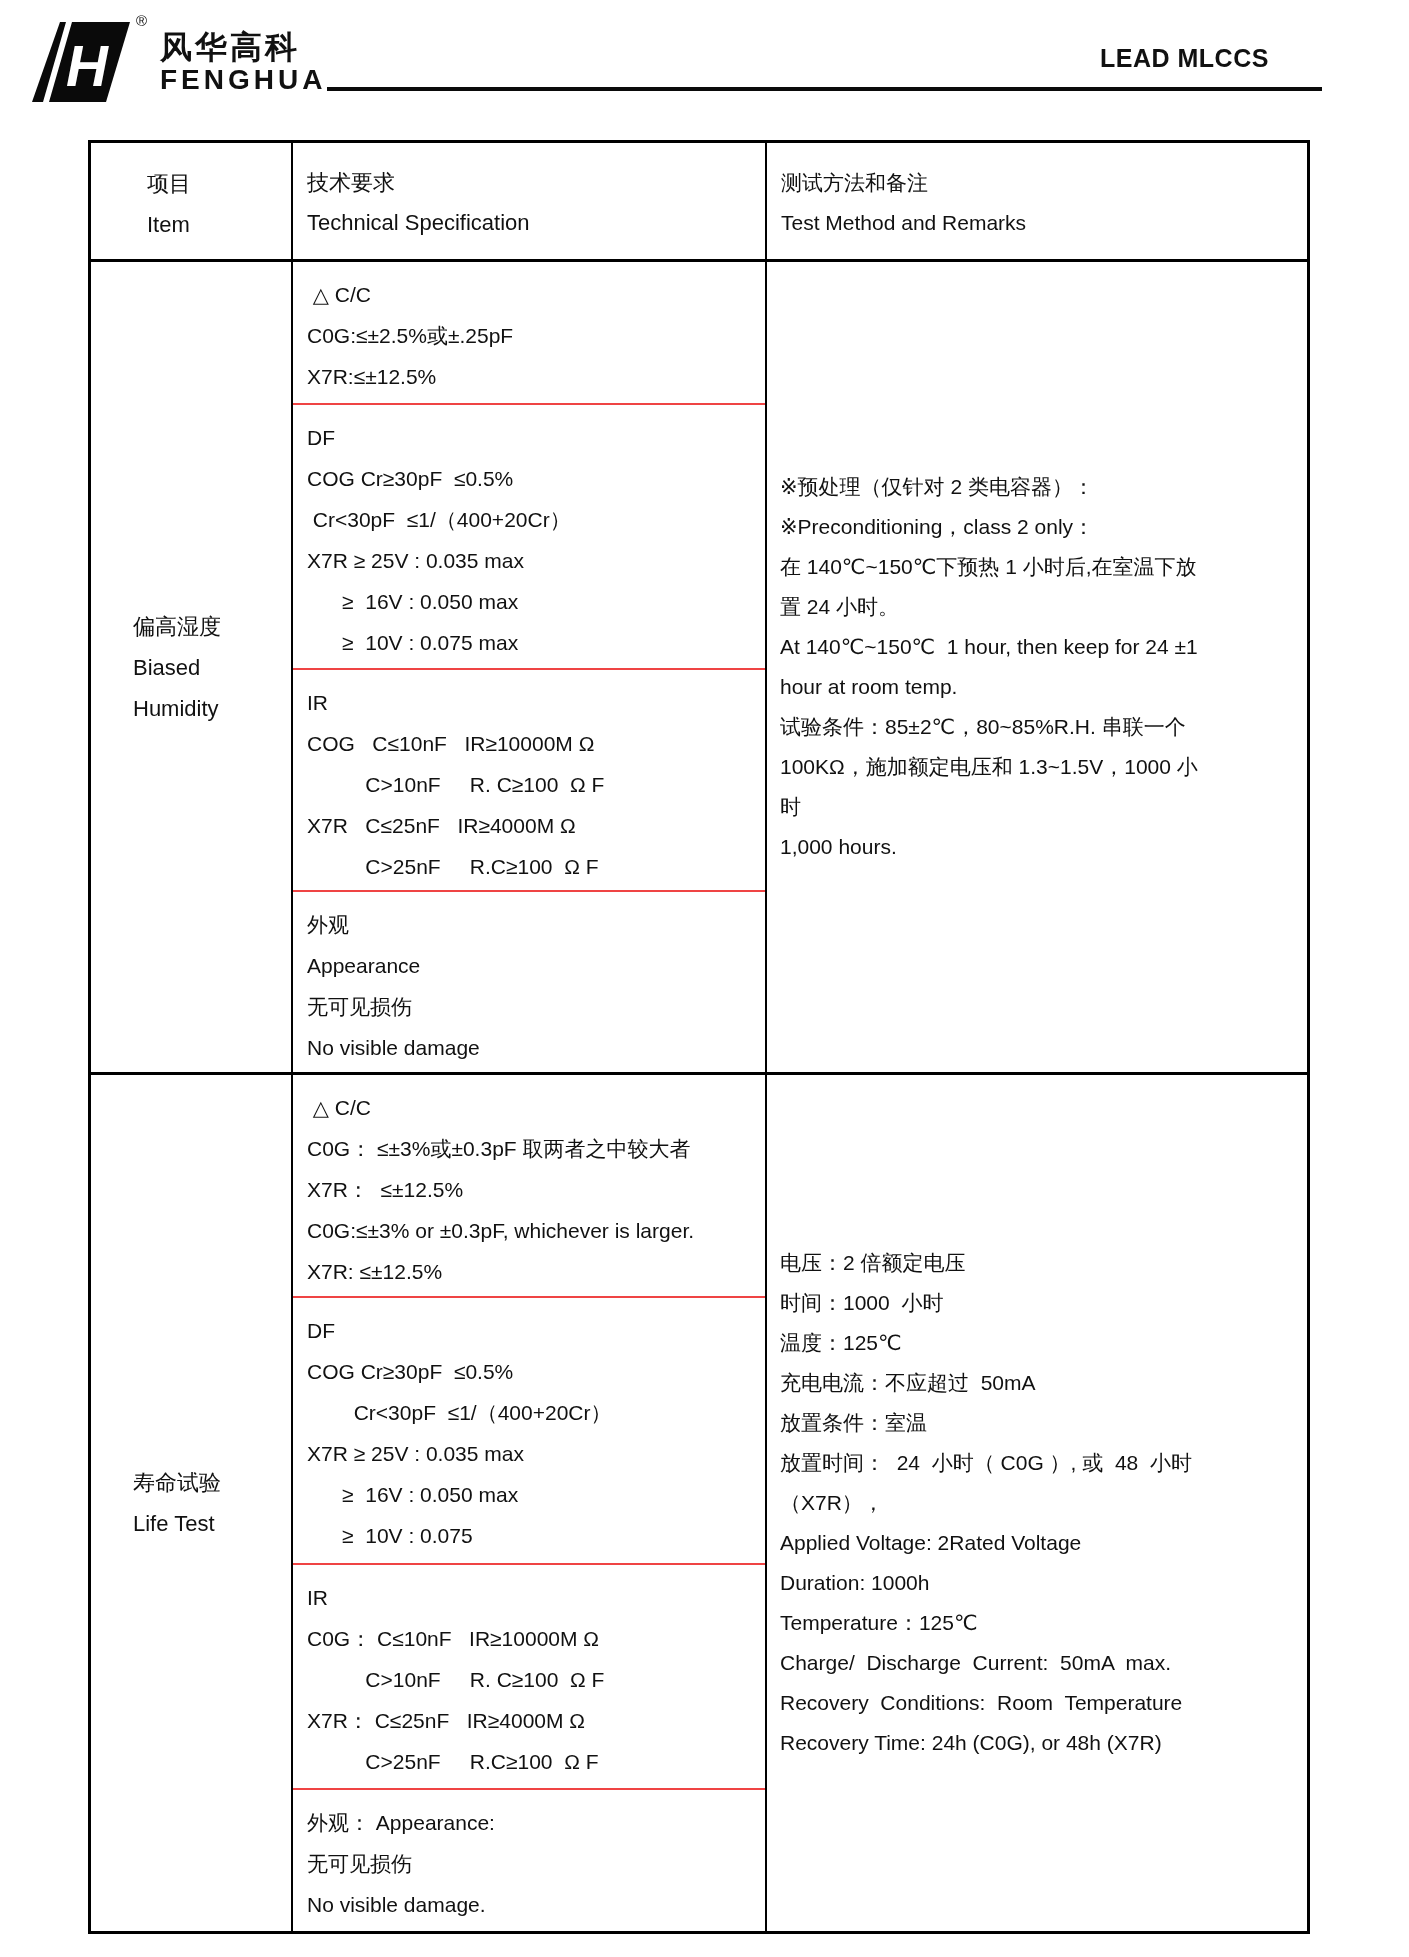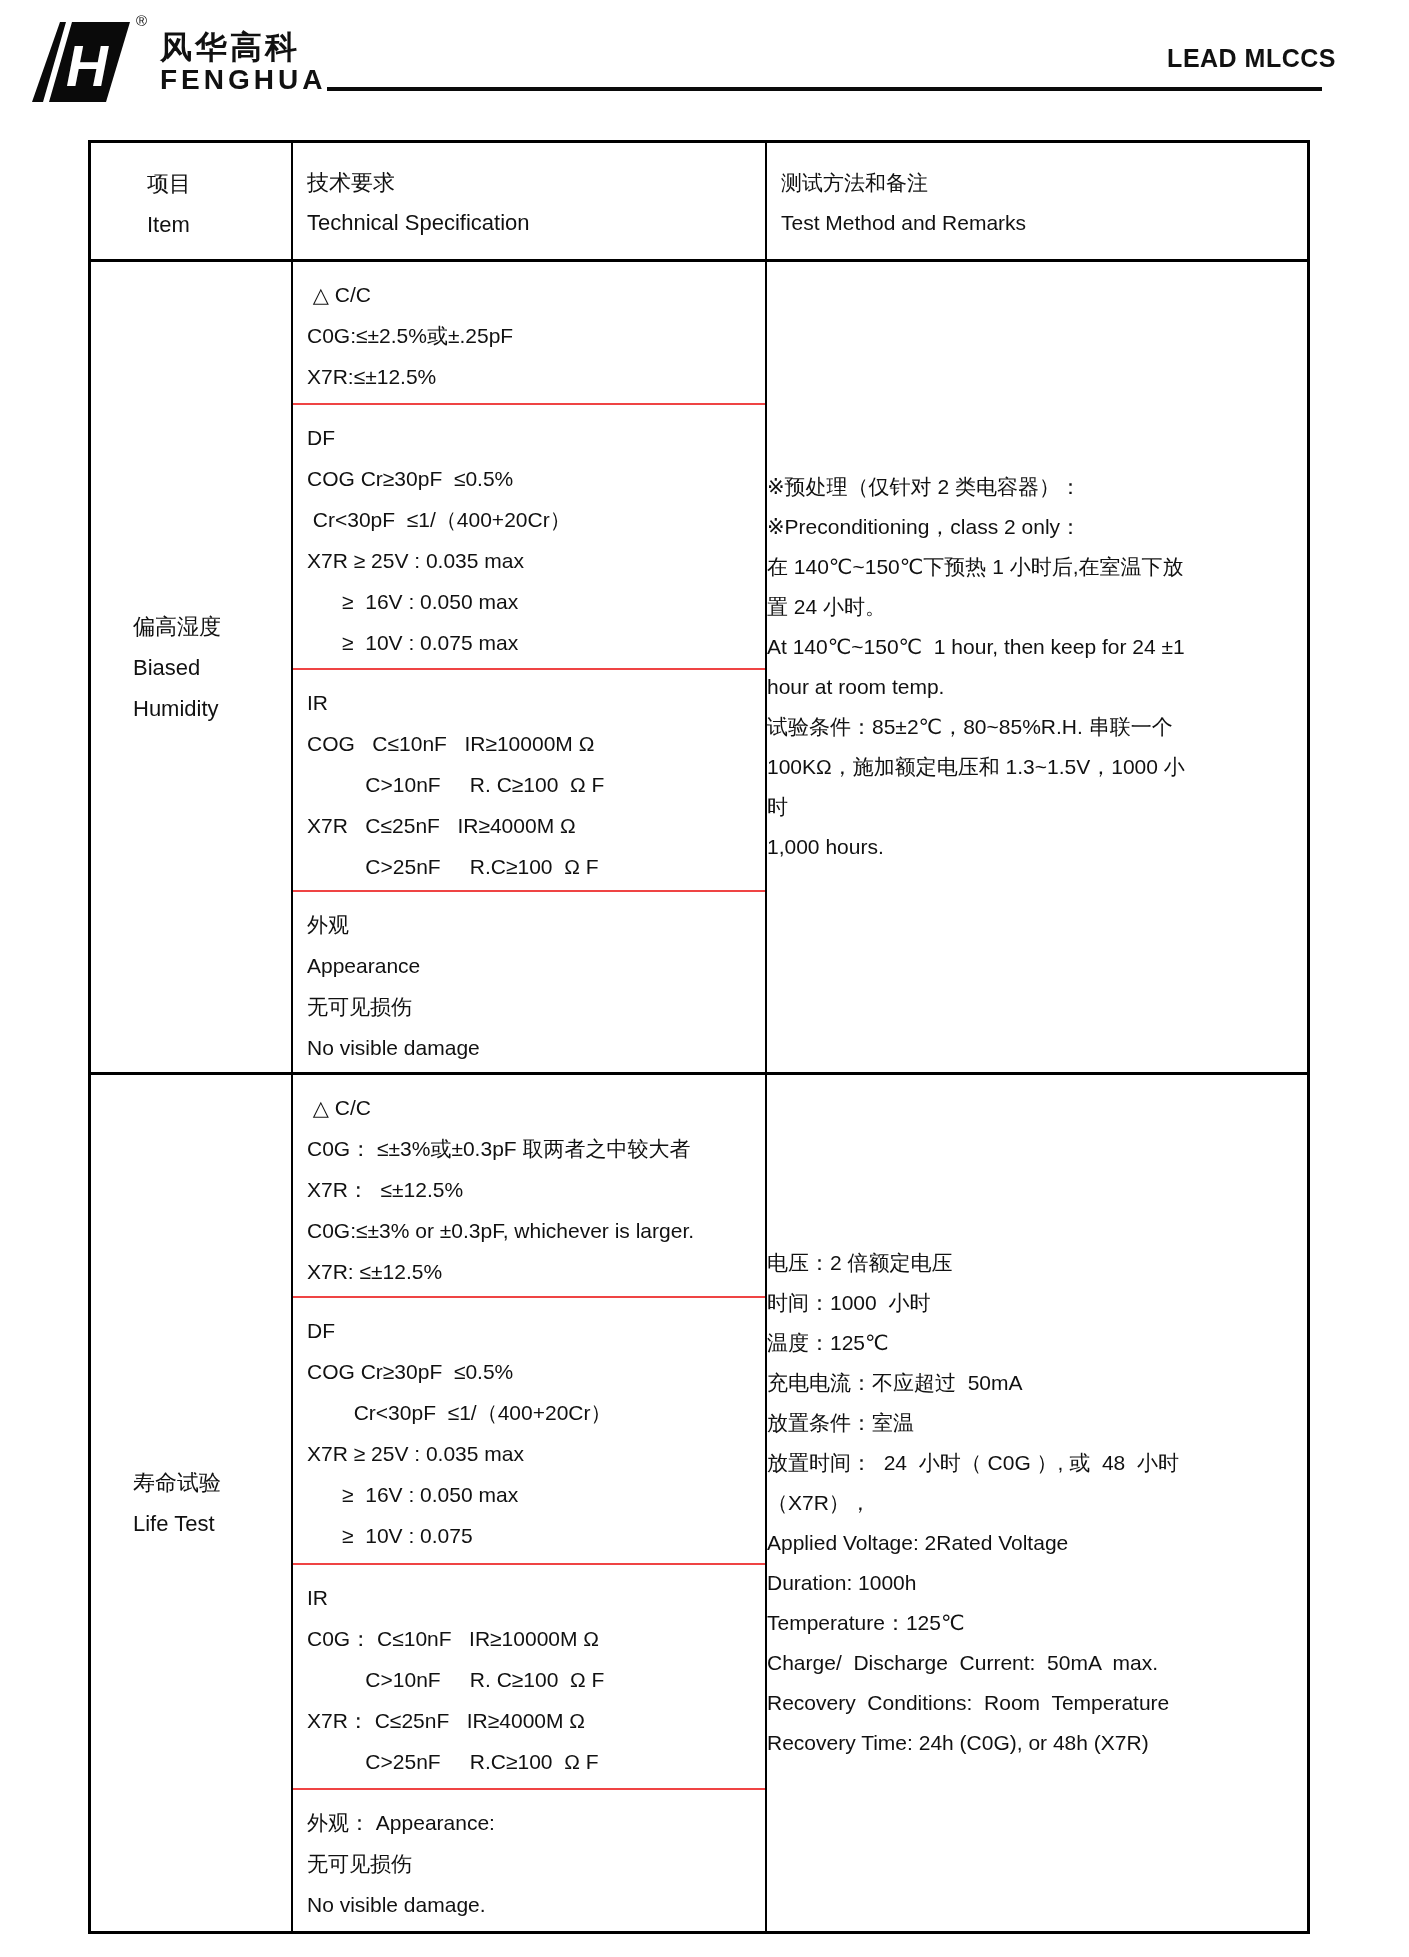--- a/index.html
+++ b/index.html
@@ -10,21 +10,21 @@
     font-family:"Liberation Sans","DejaVu Sans",sans-serif;
     color:#111;
     overflow:hidden;
   }
   
   .logo-mark{position:absolute;left:30px;top:20px;width:102px;height:84px;}
   .reg-mark{position:absolute;left:136px;top:12px;font-size:15px;color:#111;}
   .brand-cn{position:absolute;left:160px;top:26px;font-size:32px;font-weight:bold;letter-spacing:3px;text-align:center;}
   .brand-en{position:absolute;left:160px;top:64px;font-size:28px;font-weight:bold;letter-spacing:4px;}
   .header-rule{position:absolute;left:327px;top:87px;width:995px;height:4px;background:#0a0a0a;}
-  .doc-title{position:absolute;left:1141px;top:44px;width:195px;text-align:right;font-size:25px;font-weight:bold;letter-spacing:0.5px;white-space:pre;}
+  .doc-title{position:absolute;left:1100px;top:44px;width:195px;font-size:25px;font-weight:bold;letter-spacing:0.5px;white-space:pre;}
   
   .spec-table{
     position:absolute;left:88px;top:140px;
     width:1222px;height:1794px;
     border:3px solid #000;
     box-sizing:border-box;
     display:flex;flex-direction:column;
   }
   .trow{display:flex;box-sizing:border-box;}
   .thead{height:119px;border-bottom:3px solid #000;}
@@ -39,21 +39,21 @@
   .thead .tline{line-height:40px;font-size:22px;white-space:pre;}
   .c-item .tline{line-height:41px;font-size:22px;padding-left:14px;white-space:pre;}
   .subcell{
     box-sizing:border-box;
     border-bottom:2px solid #ef4444;
     padding:12px 6px 0 14px;
     overflow:hidden;
   }
   .subcell.last{border-bottom:none;flex:1;}
   .subcell .tline{line-height:41px;font-size:21px;white-space:pre;}
-  .c-method{padding-right:6px;}
+  .c-method{padding-left:13px;padding-right:6px;}
   .c-method .tline{line-height:40px;font-size:21px;white-space:pre;}
 </style>
 </head>
 <body>
 
 <div class="page">
 
   <div class="logo-mark">
     <svg width="102" height="84" viewBox="0 0 102 84" xmlns="http://www.w3.org/2000/svg">
       <polygon points="30,2 100,2 76,82 2,82" fill="#0a0a0a"></polygon>

